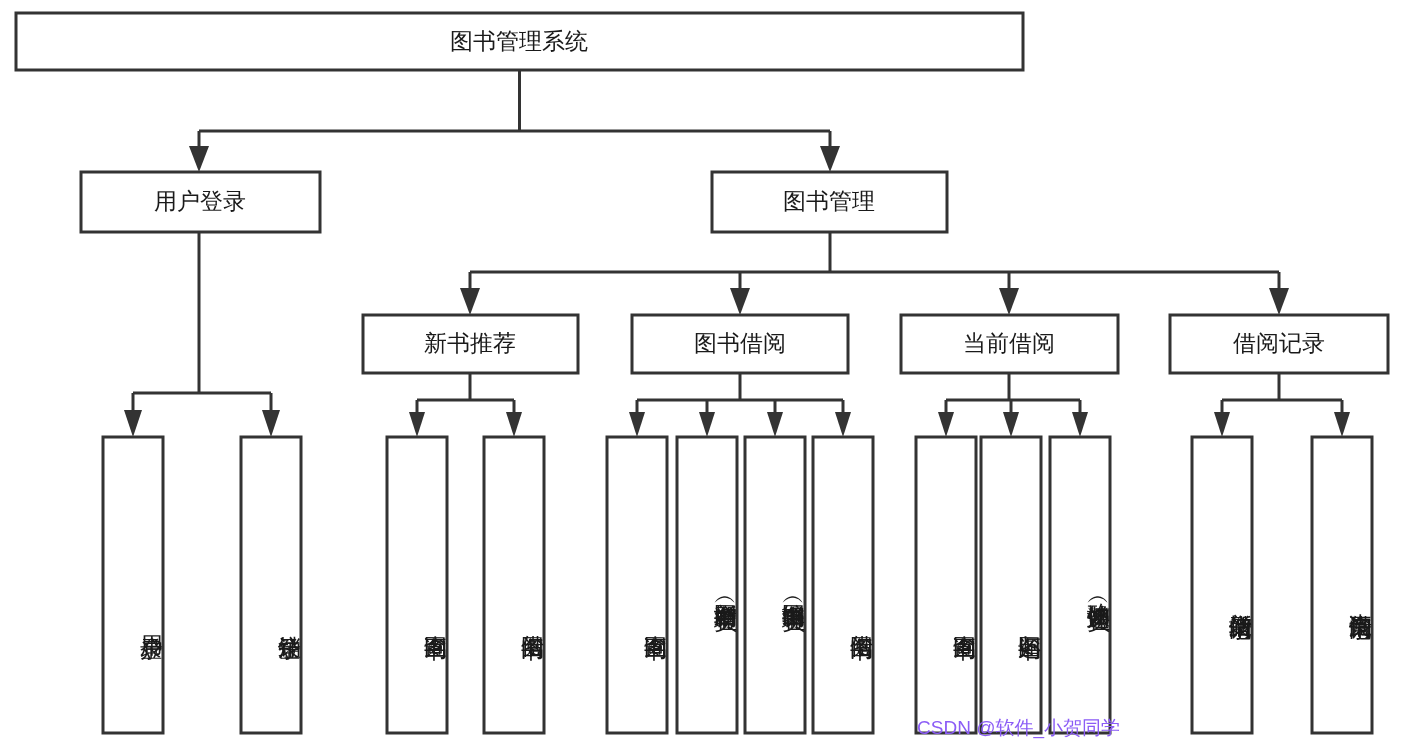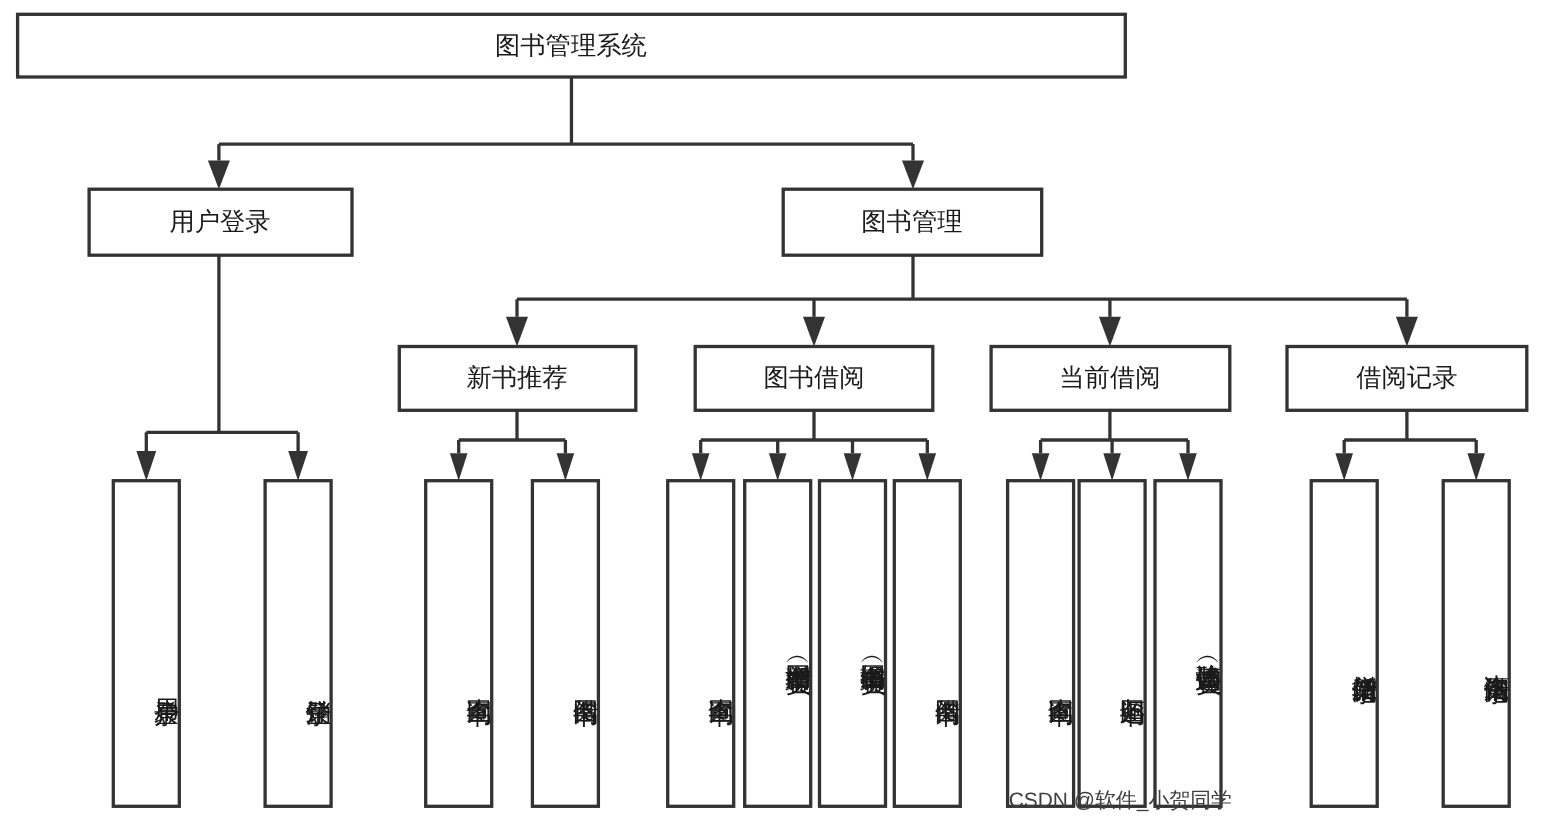--- a/index.html
+++ b/index.html
@@ -63,21 +63,21 @@
     display: flex;
     align-items: flex-start;
     justify-content: center;
   }
   .watermark {
     position: absolute;
     right: 12px;
     bottom: 6px;
     font-family: "Liberation Sans", "DejaVu Sans", sans-serif;
     font-size: 19px;
-    color: #404040;
+    color: #8b5cf6;
     white-space: nowrap;
     pointer-events: none;
   }
 </style>
 </head>
 <body>
 
 <div id="diagram-root">
 
   <svg class="diagram-canvas" viewBox="0 0 1405 747" xmlns="http://www.w3.org/2000/svg">

